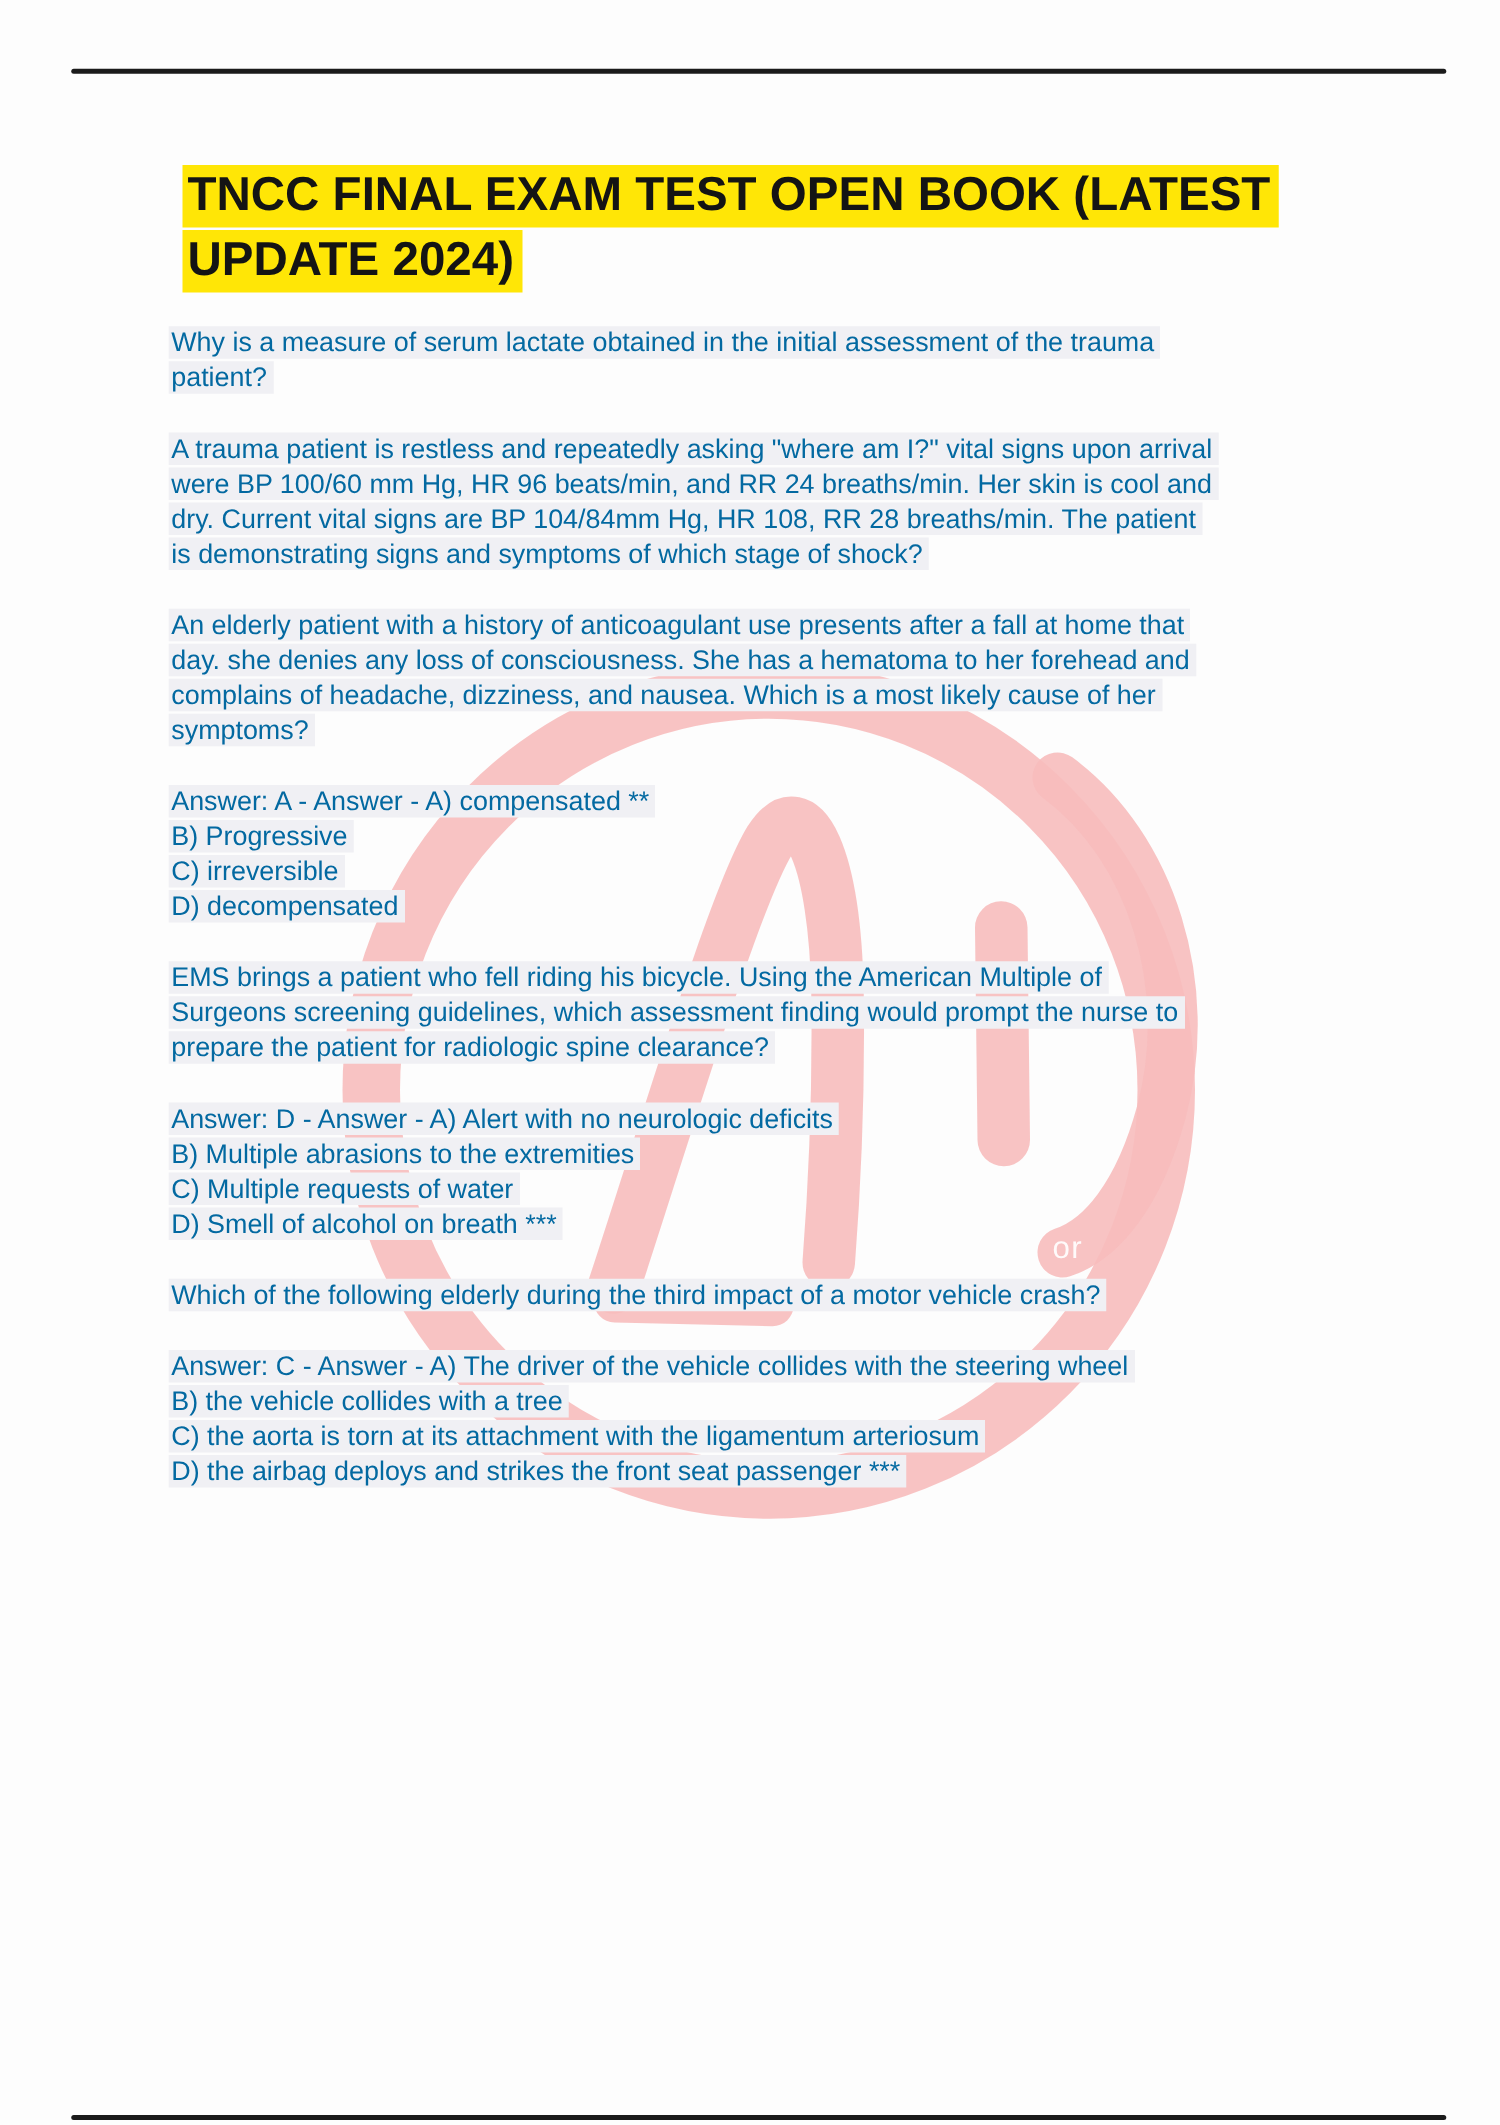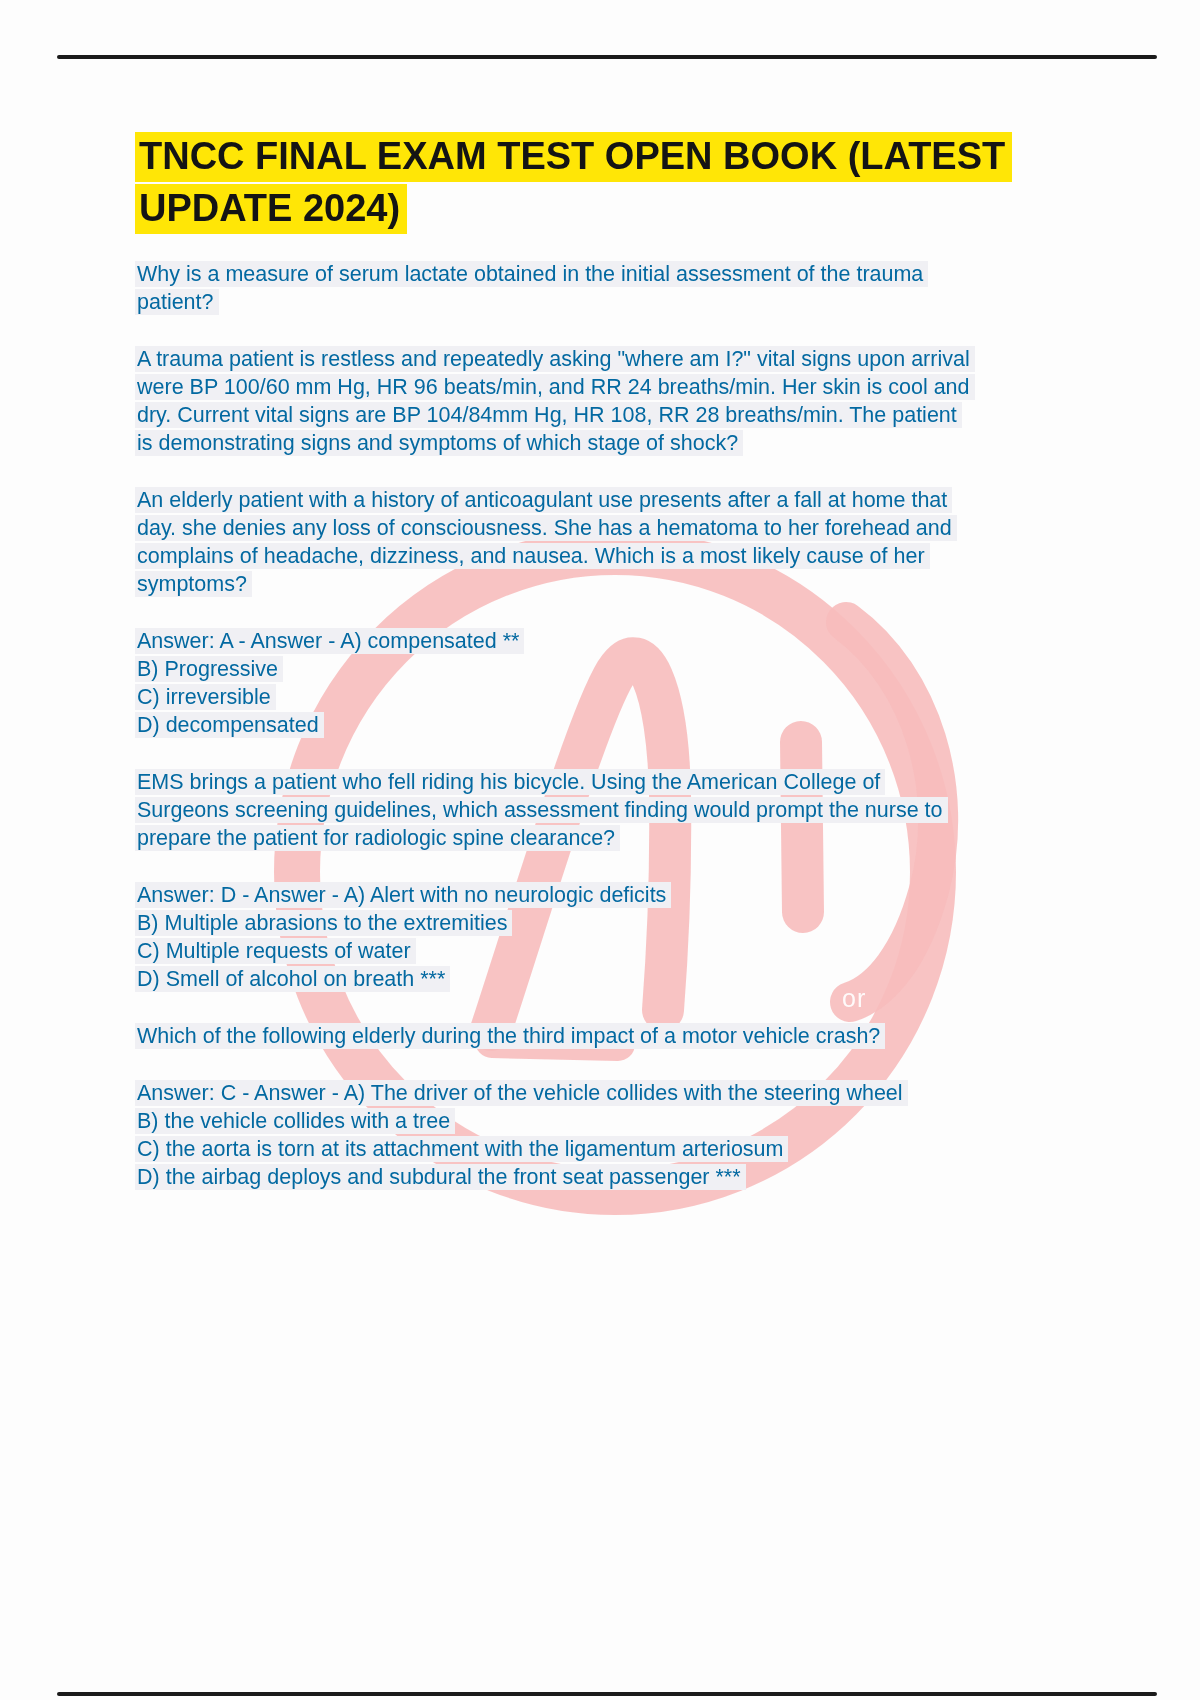--- a/index.html
+++ b/index.html
@@ -24,21 +24,21 @@
   .watermark-text {
     position:absolute; left:842px; top:984px;
     font-size:25px; font-weight:normal; color:rgba(255,255,255,0.92);
     letter-spacing:1px;
   }
 
   .content {
     position:absolute; left:135px; top:130px; width:1010px;
   }
   .doc-title {
-    margin:0 0 26px 0;
+    margin:0 0 26px 11px;
     font-size:38px; line-height:52px; font-weight:bold;
     color:#141414;
   }
   .hl-yellow {
     background:#ffe606;
     white-space:pre-line;
     padding:3px 7px 5px 4px;
     -webkit-box-decoration-break:clone;
     box-decoration-break:clone;
   }
@@ -91,29 +91,29 @@
   <p class="block"><span class="hl-gray">An elderly patient with a history of anticoagulant use presents after a fall at home that
 day. she denies any loss of consciousness. She has a hematoma to her forehead and
 complains of headache, dizziness, and nausea. Which is a most likely cause of her
 symptoms?</span></p>
 
   <p class="block"><span class="hl-gray">Answer: A - Answer - A) compensated **
 B) Progressive
 C) irreversible
 D) decompensated</span></p>
 
-  <p class="block"><span class="hl-gray">EMS brings a patient who fell riding his bicycle. Using the American College of
+  <p class="block"><span class="hl-gray">EMS brings a patient who fell riding his bicycle. Using the American Multiple of
 Surgeons screening guidelines, which assessment finding would prompt the nurse to
 prepare the patient for radiologic spine clearance?</span></p>
   <p class="block"><span class="hl-gray">Answer: D - Answer - A) Alert with no neurologic deficits
 B) Multiple abrasions to the extremities
 C) Multiple requests  of  water
 D) Smell of alcohol on breath ***</span></p>
 
   <p class="block"><span class="hl-gray">Which of the following elderly during the third impact of a motor vehicle crash?</span></p>
   <p class="block"><span class="hl-gray">Answer: C - Answer - A) The driver of the vehicle collides with the steering wheel
 B) the vehicle collides with a tree
 C) the aorta is torn at its attachment with the ligamentum arteriosum
-D) the airbag deploys and subdural the front seat passenger ***</span></p>
+D) the airbag deploys and strikes the front seat passenger ***</span></p>
 
 </div>
 
 <div class="rule rule-bottom"></div>
 
 </body></html>

